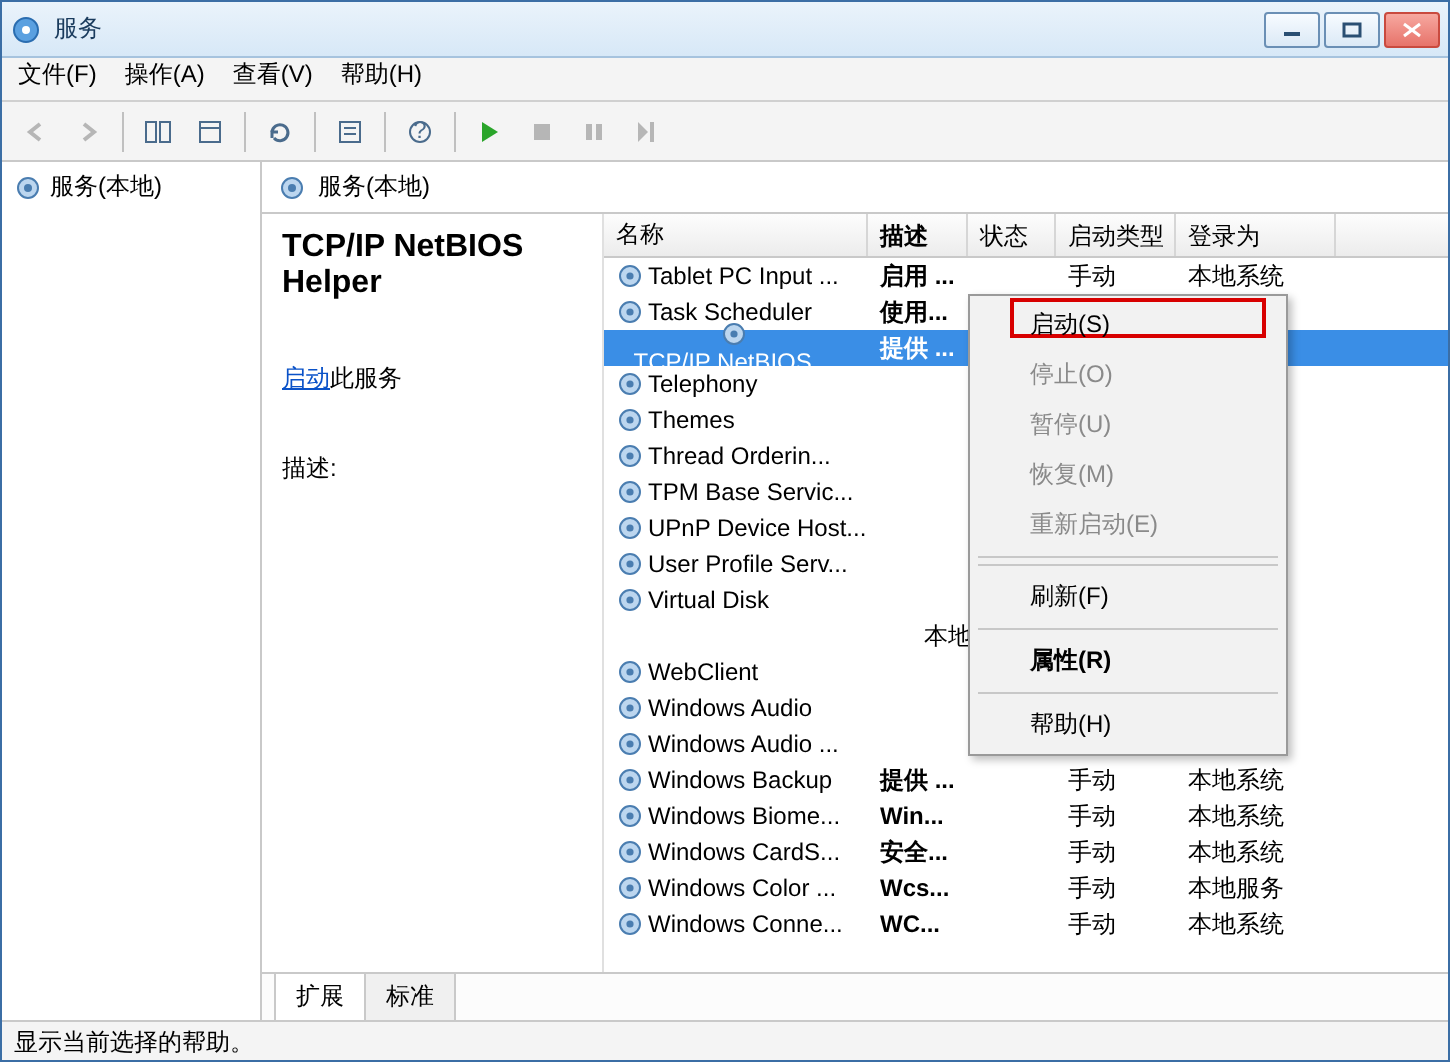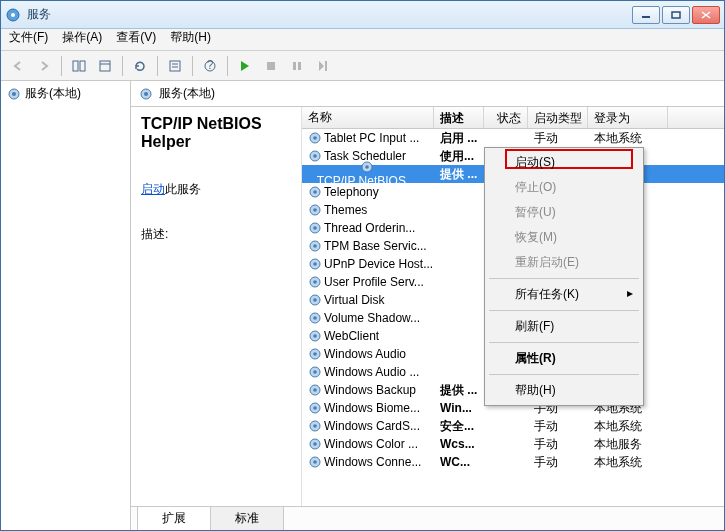--- a/index.html
+++ b/index.html
@@ -41,26 +41,26 @@
 .colhead .col { border-right: 1px solid #d6d6d6; padding: 3px 6px; color: #000; overflow: hidden; white-space: nowrap; }
 .rows { flex: 1; overflow: hidden; }
 .row { display: flex; height: 18px; align-items: center; }
 .row .cell { padding: 0 6px; overflow: hidden; white-space: nowrap; text-overflow: ellipsis; color: #000; }
 .row.selected { background: #3a8ee6; }
 .row.selected .cell { color: #fff; flex-direction: column; }
 .cogicon { width: 14px; height: 14px; margin-right: 2px; flex-shrink: 0; }
 
 .c-name { width: 132px; display: flex; align-items: center; }
 .c-desc { width: 50px; font-weight: bold; }
-.c-stat { width: 44px; text-align: right; }
+.c-stat { width: 44px; }
 .c-start { width: 60px; }
 .c-logon { width: 80px; }
 
 .tabs { height: 24px; display: flex; align-items: flex-end; padding: 0 6px; border-top: 1px solid #c9c9c9; background: #fcfcfc; gap: 0; }
-.tab { padding: 3px 24px; border: 1px solid #c9c9c9; border-bottom: none; background: #fff; margin-right: -1px; font-size: 12px; }
+.tab { padding: 3px 10px; border: 1px solid #c9c9c9; border-bottom: none; background: #fff; margin-right: -1px; font-size: 12px; }
 .tab:not(.active){ background:#f0f0f0; }
 
 .status { height: 20px; border-top: 1px solid #c9c9c9; padding: 2px 6px; color: #000; background: #f4f4f4; }
 
 .ctxmenu { position: absolute; top: 40px; left: 182px; width: 160px; background: #f2f2f2; border: 1px solid #9a9a9a; box-shadow: 2px 2px 4px rgba(0,0,0,.25); padding: 2px; z-index: 10; }
 .ctxmenu .mi { padding: 4px 10px 4px 28px; color: #000; position: relative; }
 .ctxmenu .mi.disabled { color: #8a8a8a; }
 .ctxmenu .msep { height: 1px; background: #c8c8c8; margin: 3px 2px; }
 .ctxmenu .mi .arrow { position: absolute; right: 8px; top: 4px; }
 .highlight-box { position: absolute; border: 2px solid #d80000; pointer-events: none; }
@@ -364,29 +364,20 @@
                     </svg>
                   </span>
                   <span>Virtual Disk</span>
                 </div>
                 <div class="cell c-desc"></div>
                 <div class="cell c-stat"></div>
                 <div class="cell c-start"></div>
                 <div class="cell c-logon">本地系统</div>
               </div>
               <div class="row">
-                <div class="cell c-name">
-                  <span class="cogicon">
-                    <svg viewBox="0 0 14 14">
-                      <circle cx="7" cy="7" r="5" fill="#bcd6ef" stroke="#4a7db0"></circle>
-                      <circle cx="7" cy="7" r="1.8" fill="#4a7db0"></circle>
-                    </svg>
-                  </span>
-                  <span>Volume Shadow...</span>
-                </div>
                 <div class="cell c-desc"></div>
                 <div class="cell c-stat"></div>
                 <div class="cell c-start"></div>
                 <div class="cell c-logon">本地系统</div>
               </div>
               <div class="row">
                 <div class="cell c-name">
                   <span class="cogicon">
                     <svg viewBox="0 0 14 14">
                       <circle cx="7" cy="7" r="5" fill="#bcd6ef" stroke="#4a7db0"></circle>
@@ -508,31 +499,31 @@
             </div>
 
           <div class="ctxmenu">
             <div class="highlight-box" style="top:1px;left:20px;width:128px;height:20px"></div>
             <div class="mi">启动(S)</div>
             <div class="mi disabled">停止(O)</div>
             <div class="mi disabled">暂停(U)</div>
             <div class="mi disabled">恢复(M)</div>
             <div class="mi disabled">重新启动(E)</div>
             <div class="msep"></div>
-            <div class="mi"><span>所有任务(K)</span><span class="arrow">▸</span></div>
             <div class="msep"></div>
             <div class="mi">刷新(F)</div>
             <div class="msep"></div>
             <div class="mi"><b>属性(R)</b></div>
             <div class="msep"></div>
             <div class="mi">帮助(H)</div>
           </div>
         </div>
       </div>
 
       <div class="tabs">
         <div class="tab active">扩展</div>
         <div class="tab">标准</div>
       </div>
     </div>
   </div>
 
+  <div class="status">显示当前选择的帮助。</div>
 </div>
 
 </body></html>

